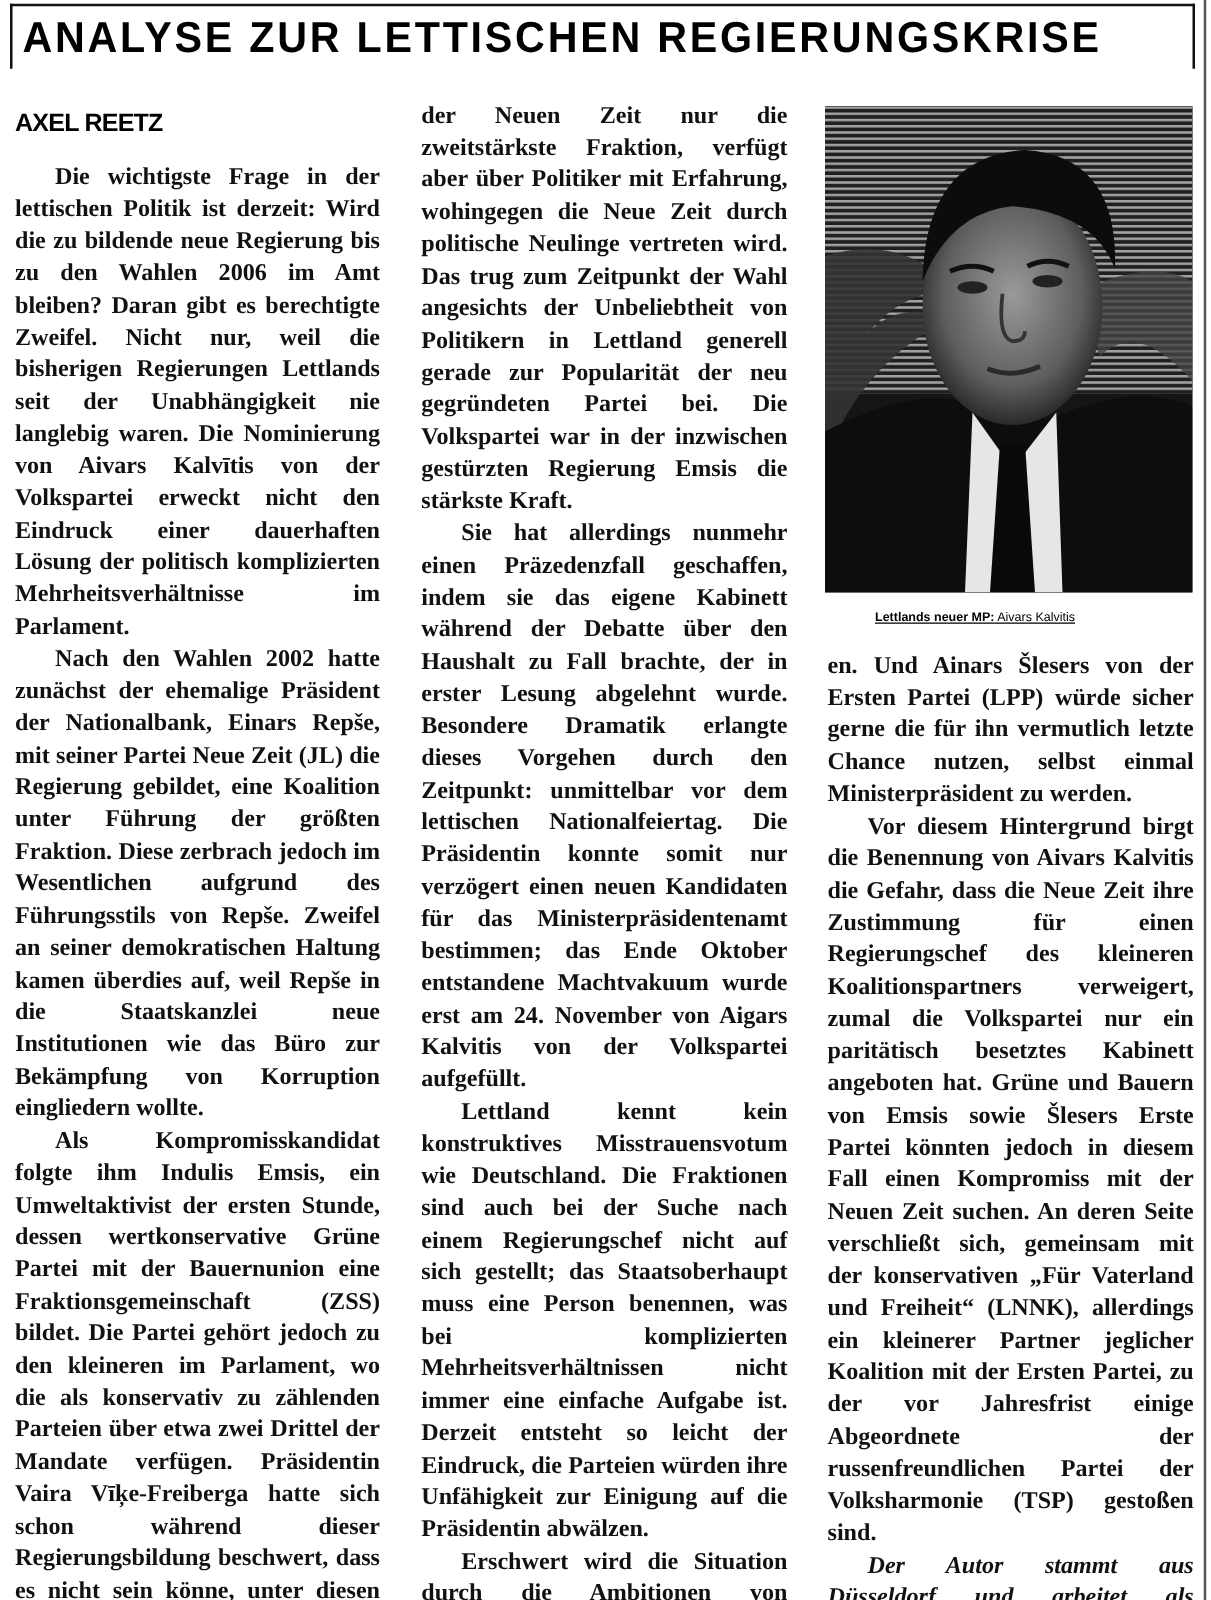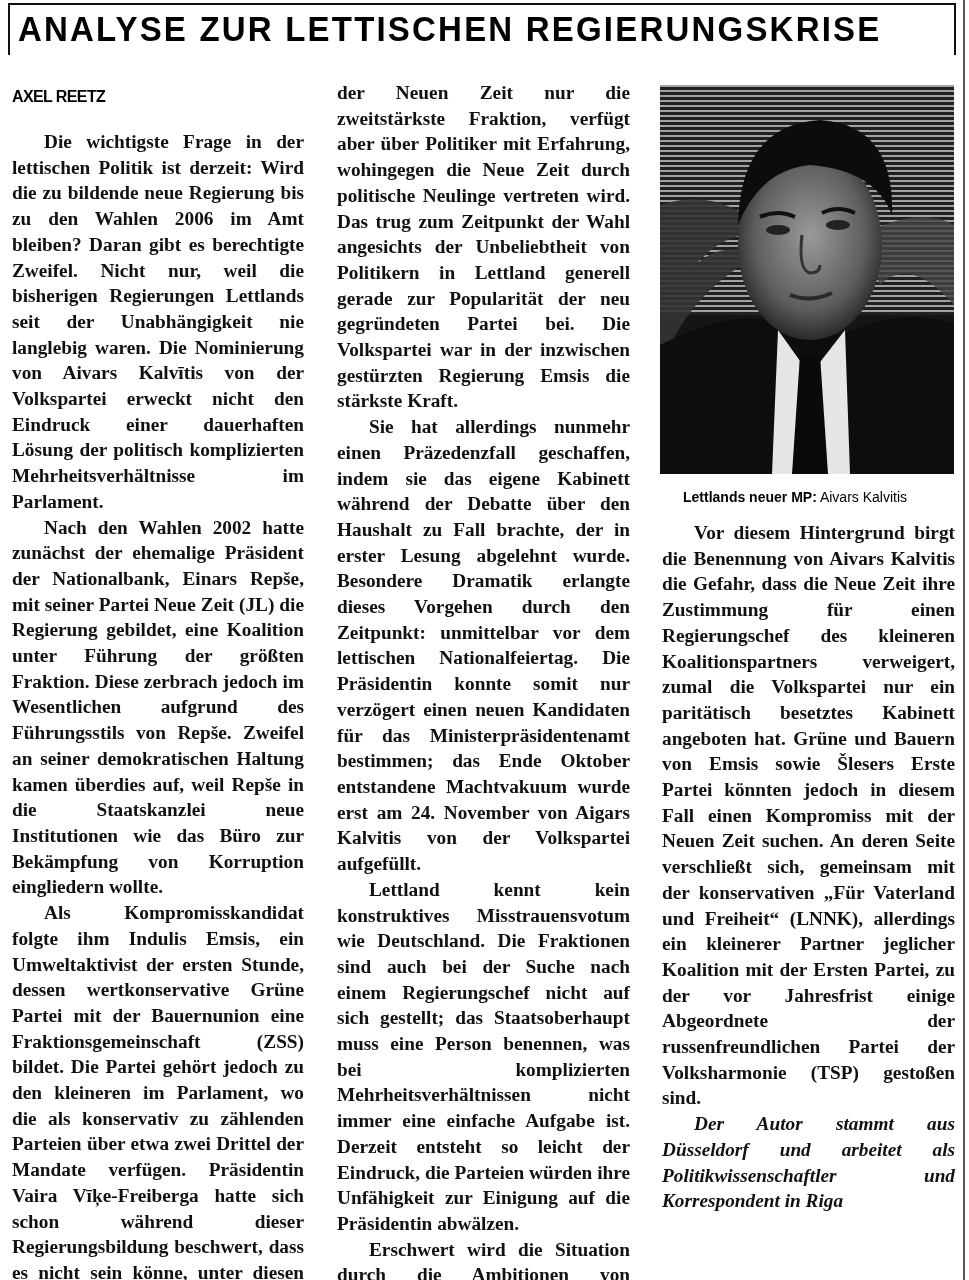--- a/index.html
+++ b/index.html
@@ -5,30 +5,30 @@
   html, body { margin:0; padding:0; background:#fff; }
   body { width:969px; height:1280px; position:relative; overflow:hidden; color:#111;
          font-family:"Liberation Serif", serif; }
   .header-box { position:absolute; left:8px; top:3px; width:944px; height:50px;
                 border-top:2px solid #111; border-left:2px solid #111; border-right:2px solid #111; }
   .headline { position:absolute; left:18px; top:10px; font-family:"Liberation Sans", sans-serif;
               font-weight:bold; font-size:33px; letter-spacing:2.2px; color:#000; transform:scaleY(1.05);
               transform-origin:left top; white-space:nowrap; }
   .page-edge { position:absolute; left:963px; top:0; width:2px; height:1280px; background:#555; }
   .author { position:absolute; left:12px; top:88px; font-family:"Liberation Sans", sans-serif;
-            font-weight:bold; font-size:16px; letter-spacing:-0.6px; color:#000; }
+            font-weight:bold; font-size:20px; letter-spacing:-0.6px; color:#000; }
   .col { position:absolute; font-size:19.3px; line-height:25.7px; text-align:justify; hyphens:manual; }
   .col p { margin:0; text-indent:0;font-weight:bold; }
   .col p.ind { text-indent:32px; }
   .col1 { left:12px; top:129px; width:292px; }
   .col2 { left:337px; top:80px; width:293px; }
   .col3 { left:662px; top:520px; width:293px; }
   .photo { position:absolute; left:660px; top:85px; width:294px; height:389px; background:#1a1a1a; overflow:hidden; }
-  .caption { position:absolute; left:683px; top:489px; font-family:"Liberation Sans", sans-serif;
-             font-size:14px; color:#000; white-space:nowrap; }
+  .caption { position:absolute; left:700px; top:489px; font-family:"Liberation Sans", sans-serif;
+             font-size:10px; color:#000; white-space:nowrap;text-decoration:underline; }
   .caption b { font-weight:bold; }
   .ital { font-style:italic; }
 </style>
 </head>
 <body>
 
 <div class="header-box"></div>
 <h1 class="headline" style="margin:0;">ANALYSE ZUR LETTISCHEN REGIERUNGSKRISE</h1>
 <div class="page-edge"></div>
 
@@ -76,15 +76,16 @@
     <path d="M162 128 Q178 120 195 128" stroke="#111" stroke-width="4" fill="none"></path>
     <path d="M142 150 Q138 185 150 188 Q160 188 160 180" stroke="#333" stroke-width="3" fill="none"></path>
     <path d="M130 210 Q150 218 172 208" stroke="#2a2a2a" stroke-width="4" fill="none"></path>
   </svg>
 </div>
 <div class="caption">
   <b>Lettlands neuer MP:</b><span> Aivars Kalvitis</span>
 </div>
 
 <div class="col col3">
+  <p>en. Und Ainars Šlesers von der Ersten Partei (LPP) würde sicher gerne die für ihn vermutlich letzte Chance nutzen, selbst einmal Ministerpräsident zu werden.</p>
   <p class="ind">Vor diesem Hintergrund birgt die Benennung von Aivars Kalvitis die Gefahr, dass die Neue Zeit ihre Zustimmung für einen Regierungschef des kleineren Koalitionspartners verweigert, zumal die Volkspartei nur ein paritätisch besetztes Kabinett angeboten hat. Grüne und Bauern von Emsis sowie Šlesers Erste Partei könnten jedoch in diesem Fall einen Kompromiss mit der Neuen Zeit suchen. An deren Seite verschließt sich, gemeinsam mit der konservativen „Für Vaterland und Freiheit“ (LNNK), allerdings ein kleinerer Partner jeglicher Koalition mit der Ersten Partei, zu der vor Jahresfrist einige Abgeordnete der russenfreundlichen Partei der Volksharmonie (TSP) gestoßen sind.</p>
   <p class="ind ital">Der Autor stammt aus Düsseldorf und arbeitet als Politikwissenschaftler und Korrespondent in Riga</p>
 </div>
 
 </body></html>

